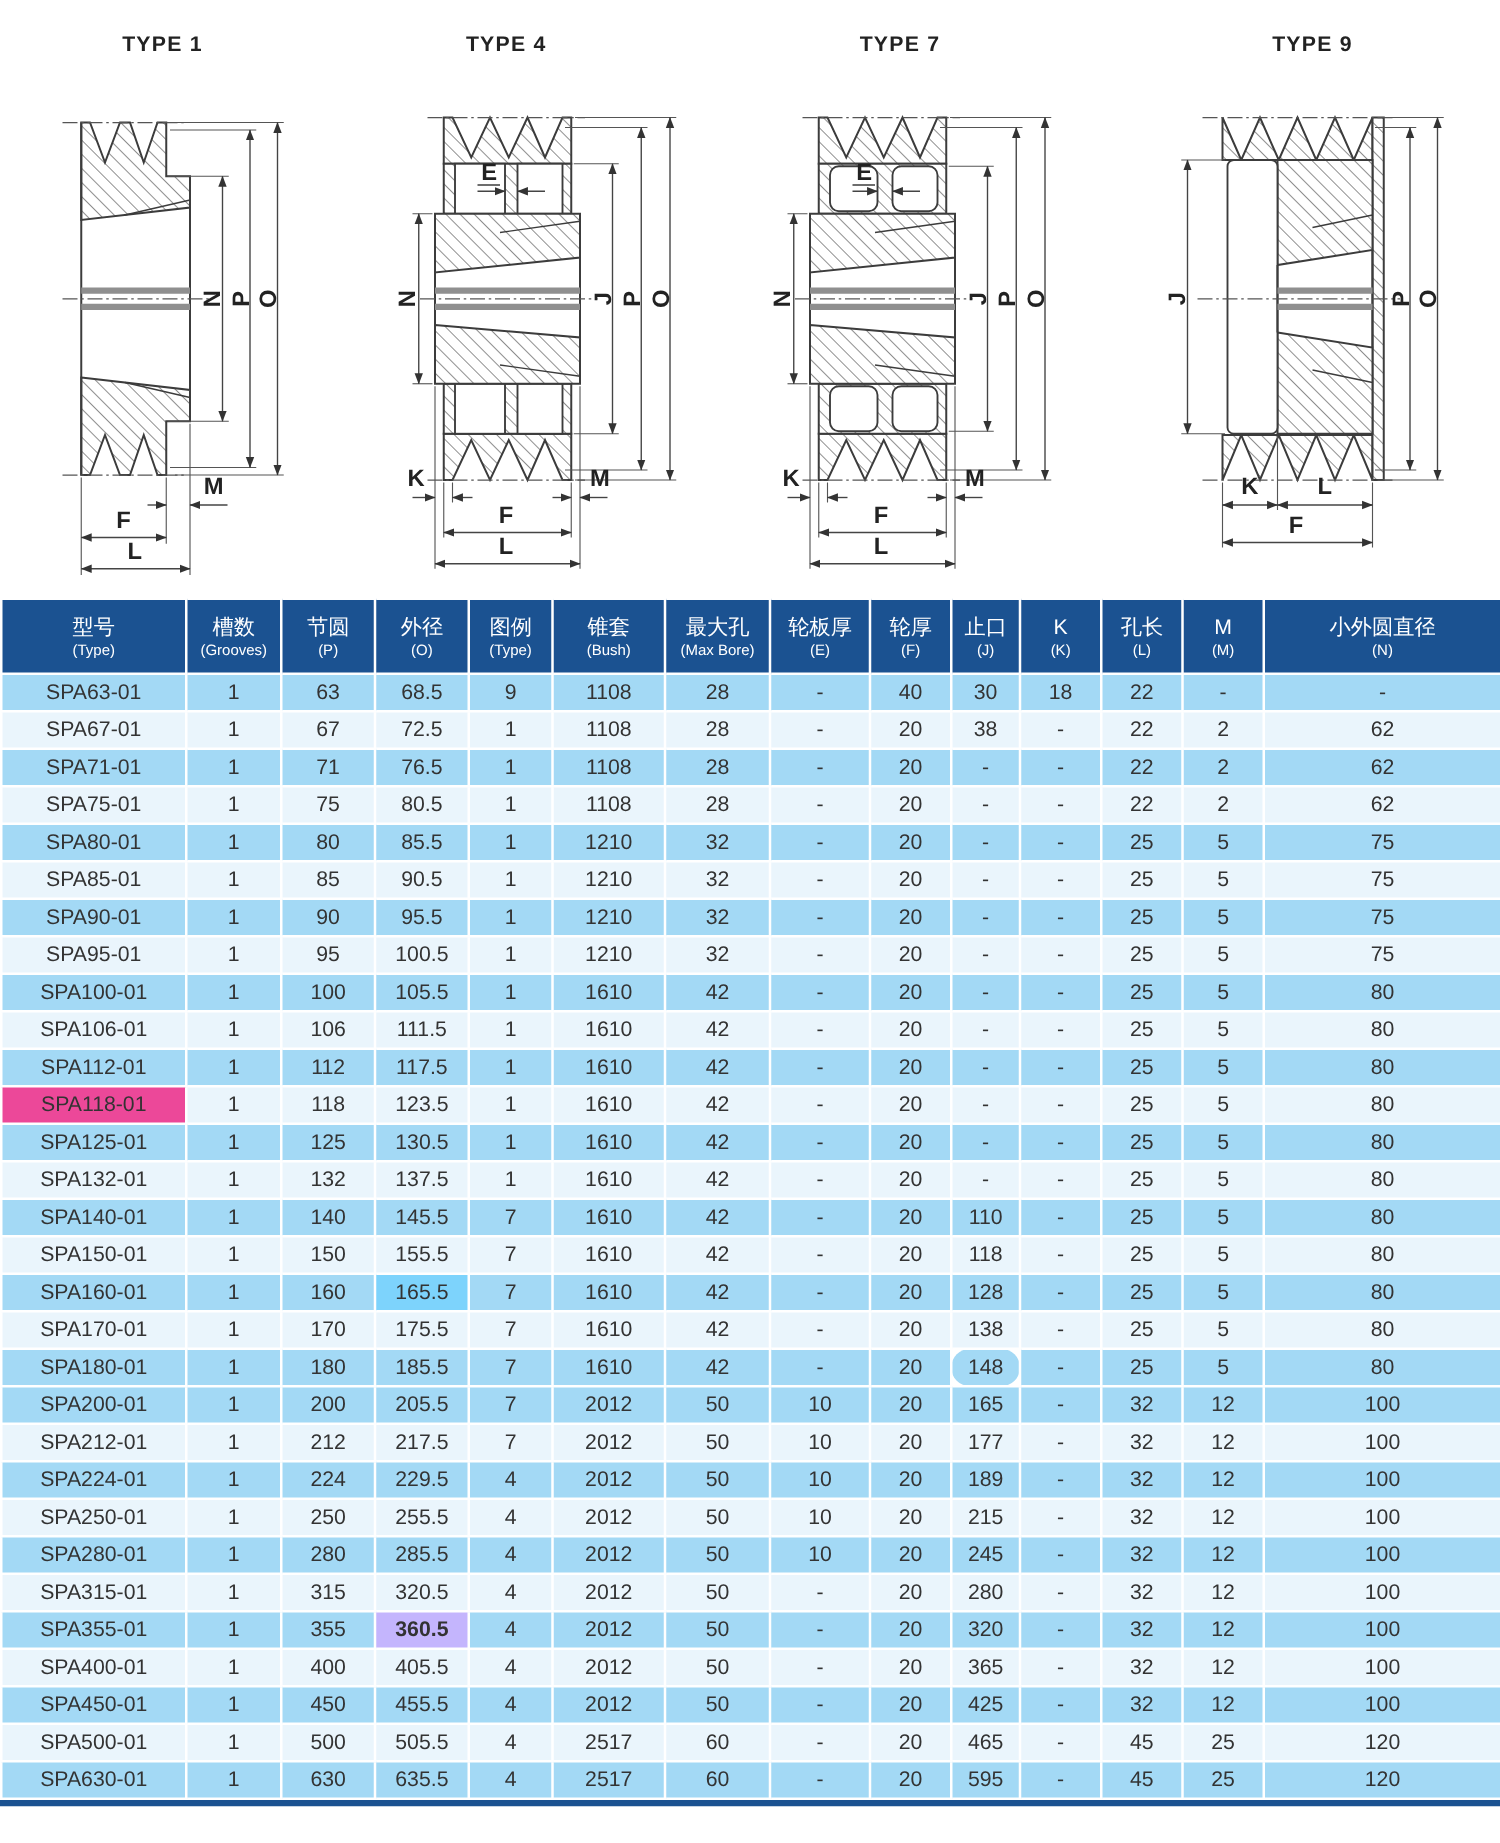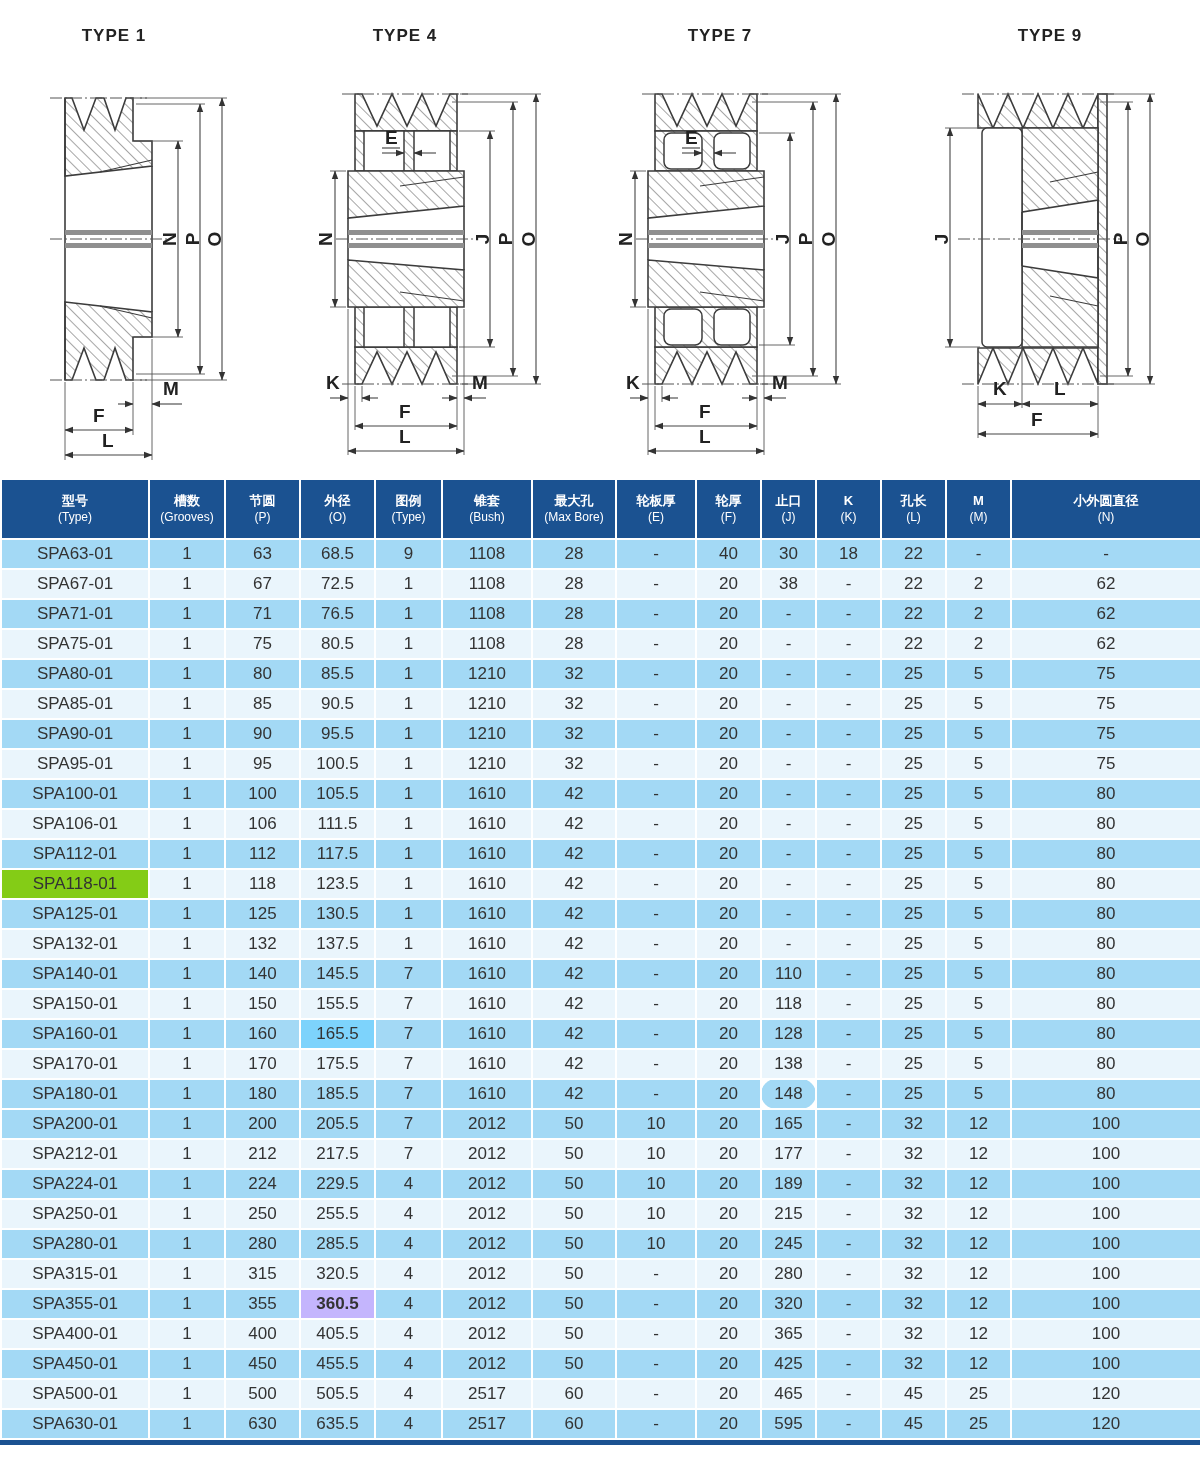--- a/index.html
+++ b/index.html
@@ -4,38 +4,38 @@
 <style>
   html,body{margin:0;padding:0;}
   .page{width:1200px;height:1474px;position:relative;background:#ffffff;
         font-family:"Liberation Sans",sans-serif;overflow:hidden;}
 
   
   .drawings{position:relative;width:1200px;height:478px;display:flex;}
   .figure{position:relative;width:300px;height:478px;}
   .drawing-title{position:absolute;top:26px;width:220px;text-align:center;
                  font-size:17px;font-weight:bold;color:#222;letter-spacing:1px;}
-  .ft1{left:4px}.ft4{left:-5px}.ft7{left:10px}.ft9{left:40px}
+  .ft1{left:20px}.ft4{left:-5px}.ft7{left:10px}.ft9{left:40px}
   .figure svg{position:absolute;top:36px;left:0;}
 
   .outl{fill:none;stroke:#3c3c3c;stroke-width:1.6;}
   .hat{stroke:#3c3c3c;stroke-width:1.6;}
   .whitebox{fill:#ffffff;stroke:#3c3c3c;stroke-width:1.5;}
   .bore{fill:#8f8f8f;stroke:none;}
   .cl{stroke:#555;stroke-width:1;stroke-dasharray:12 3 2 3;fill:none;}
   .dim{stroke:#444;stroke-width:1.1;fill:none;}
   .ext{stroke:#555;stroke-width:0.9;fill:none;}
   .thin{stroke:#3c3c3c;stroke-width:1.1;fill:none;}
   .dlabel{font-family:"Liberation Sans",sans-serif;font-size:19px;font-weight:bold;fill:#222;}
 
   
   table.spec{width:1200px;border-collapse:collapse;table-layout:fixed;}
   table.spec th,table.spec td{border:2px solid #ffffff;text-align:center;vertical-align:middle;padding:0;}
   table.spec thead th{height:58px;color:#fff;}
-  .cn{font-size:13px;font-weight:bold;line-height:1.25;}
+  .cn{font-size:17px;font-weight:normal;line-height:1.25;}
   .en{font-size:12px;font-weight:normal;line-height:1.2;margin-top:1px;}
   table.spec td{height:28px;font-size:17px;color:#333;}
   .c1{width:148px}.c2{width:76px}.c3{width:75px}.c4{width:75px}.c5{width:67px}
   .c6{width:90px}.c7{width:84px}.c8{width:80px}.c9{width:65px}.c10{width:55px}
   .c11{width:65px}.c12{width:65px}.c13{width:65px}.c14{width:190px}
   .bottom-bar{width:1200px;height:5px;}
 </style>
 </head>
 <body>
 
@@ -555,21 +555,21 @@
           <td style="background: rgb(163, 217, 245);">42</td>
           <td style="background: rgb(163, 217, 245);">-</td>
           <td style="background: rgb(163, 217, 245);">20</td>
           <td style="background: rgb(163, 217, 245);">-</td>
           <td style="background: rgb(163, 217, 245);">-</td>
           <td style="background: rgb(163, 217, 245);">25</td>
           <td style="background: rgb(163, 217, 245);">5</td>
           <td style="background: rgb(163, 217, 245);">80</td>
         </tr>
         <tr>
-          <td style="background: #84cc16;">SPA118-01</td>
+          <td style="background: #ec4899;">SPA118-01</td>
           <td style="background: rgb(234, 245, 252);">1</td>
           <td style="background: rgb(234, 245, 252);">118</td>
           <td style="background: rgb(234, 245, 252);">123.5</td>
           <td style="background: rgb(234, 245, 252);">1</td>
           <td style="background: rgb(234, 245, 252);">1610</td>
           <td style="background: rgb(234, 245, 252);">42</td>
           <td style="background: rgb(234, 245, 252);">-</td>
           <td style="background: rgb(234, 245, 252);">20</td>
           <td style="background: rgb(234, 245, 252);">-</td>
           <td style="background: rgb(234, 245, 252);">-</td>

